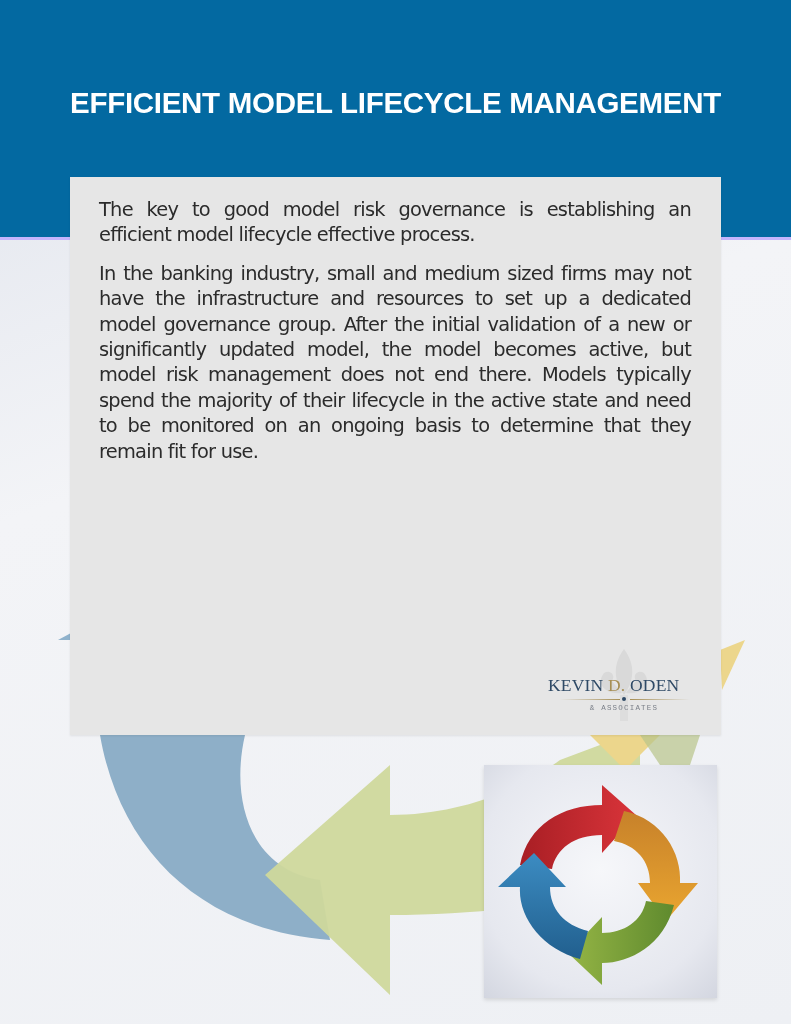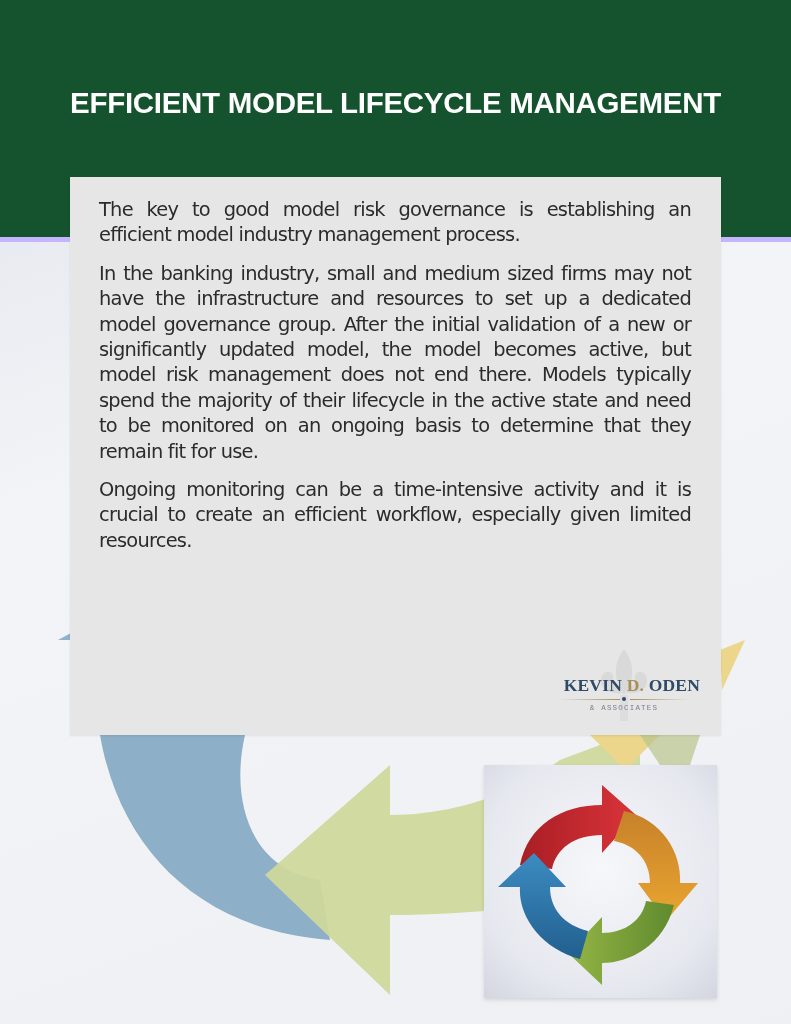--- a/index.html
+++ b/index.html
@@ -4,22 +4,22 @@
 <style>
   html, body { margin: 0; padding: 0; }
   body {
     width: 791px; height: 1024px; position: relative; overflow: hidden;
     background: linear-gradient(160deg, #dfe3ec 0%, #f3f4f7 40%, #eef0f4 100%);
     font-family: "Liberation Sans", sans-serif;
   }
   .bg-art { position: absolute; left: 0; top: 0; width: 791px; height: 1024px; }
   .header-band {
     position: absolute; left: 0; top: 0; width: 791px; height: 237px;
-    background: #14532d;
-    border-bottom: 5px solid #c4b5fd;
+    background: #0369a1;
+    border-bottom: 3px solid #c4b5fd;
   }
   .page-title {
     position: absolute; left: 0; top: 86px; width: 791px; text-align: center;
     color: #ffffff; font-weight: bold; font-size: 29.5px; letter-spacing: -0.3px;
     font-family: "Liberation Sans", sans-serif;
   }
   .card {
     position: absolute; left: 70px; top: 177px; width: 651px; height: 558px;
     background: #e6e6e6;
     box-shadow: 0 1px 2px rgba(0,0,0,0.08);
@@ -30,22 +30,22 @@
     font-family: "DejaVu Sans", sans-serif; font-weight: normal;
     letter-spacing: -0.75px;
   }
   .card-body p { margin: 0 0 13px 0; text-align: justify; }
   .card-body p.last { text-align-last: left; }
   .logo {
     position: absolute; left: 478px; top: 470px; width: 152px; height: 75px;
   }
   .logo-fleur { position: absolute; left: 46px; top: 0; width: 60px; height: 76px; opacity: 0.55; }
   .logo-name {
-    position: absolute; left: 0; top: 28px; width: 152px; text-align: right;
-    font-family: "Liberation Serif", serif; font-size: 17.5px; font-weight: bold;
+    position: absolute; left: 0; top: 28px; width: 152px; text-align: left;
+    font-family: "Liberation Serif", serif; font-size: 17.5px; font-weight: normal;
     color: #2f4a66; letter-spacing: 0.2px;
   }
   .logo-name .accent { color: #a78f55; }
   .logo-rule {
     position: absolute; top: 52px; height: 1px; width: 60px;
     background: linear-gradient(90deg, rgba(167,143,85,0), #a78f55);
   }
   .logo-rule.l { left: 12px; }
   .logo-rule.r { left: 82px; background: linear-gradient(90deg, #a78f55, rgba(167,143,85,0)); }
   .logo-dot { position: absolute; left: 74px; top: 50px; width: 4px; height: 4px; border-radius: 50%; background: #2f4a66; }
@@ -75,23 +75,22 @@
 
   <path d="M 640 735 L 700 735 L 690 765 L 660 765 Z" fill="#b8c48a" opacity="0.7"></path>
 </svg>
 
 <div class="header-band">
   <div class="page-title">EFFICIENT MODEL LIFECYCLE MANAGEMENT</div>
 </div>
 
 <div class="card">
   <div class="card-body">
-    <p class="last">The key to good model risk governance is establishing an efficient model industry management process.</p>
+    <p class="last">The key to good model risk governance is establishing an efficient model lifecycle effective process.</p>
     <p class="last">In the banking industry, small and medium sized firms may not have the infrastructure and resources to set up a dedicated model governance group. After the initial validation of a new or significantly updated model, the model becomes active, but model risk management does not end there. Models typically spend the majority of their lifecycle in the active state and need to be monitored on an ongoing basis to determine that they remain fit for use.</p>
-    <p class="last">Ongoing monitoring can be a time-intensive activity and it is crucial to create an efficient workflow, especially given limited resources.</p>
   </div>
 
   <div class="logo">
     <svg class="logo-fleur" viewBox="0 0 60 76" width="60" height="76">
       <path d="M30 2 C 18 18, 20 34, 30 48 C 40 34, 42 18, 30 2 Z" fill="#cfcfcf"></path>
       <path d="M28 46 C 10 48, 2 36, 10 26 C 16 22, 22 28, 18 34 C 22 40, 26 42, 28 46 Z" fill="#cfcfcf"></path>
       <path d="M32 46 C 50 48, 58 36, 50 26 C 44 22, 38 28, 42 34 C 38 40, 34 42, 32 46 Z" fill="#cfcfcf"></path>
       <rect x="26" y="48" width="8" height="26" fill="#d6d6d6"></rect>
     </svg>
     <div class="logo-name"><span>KEVIN </span><span class="accent">D.</span><span> ODEN</span></div>

